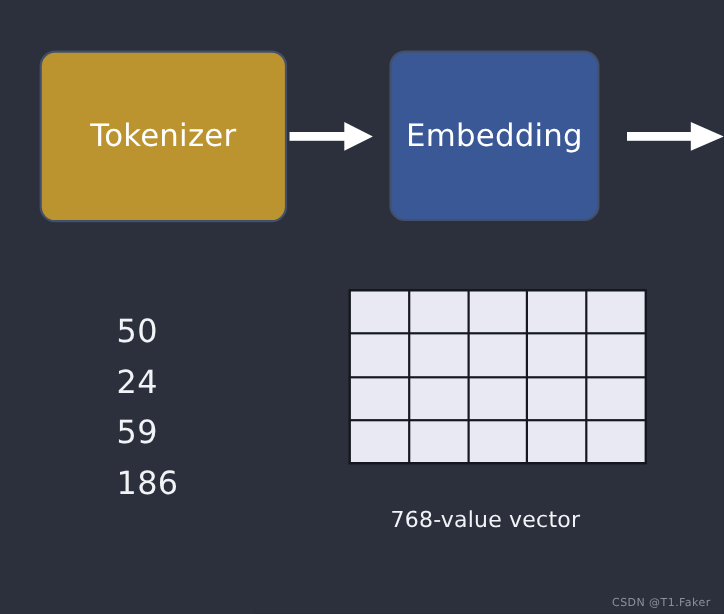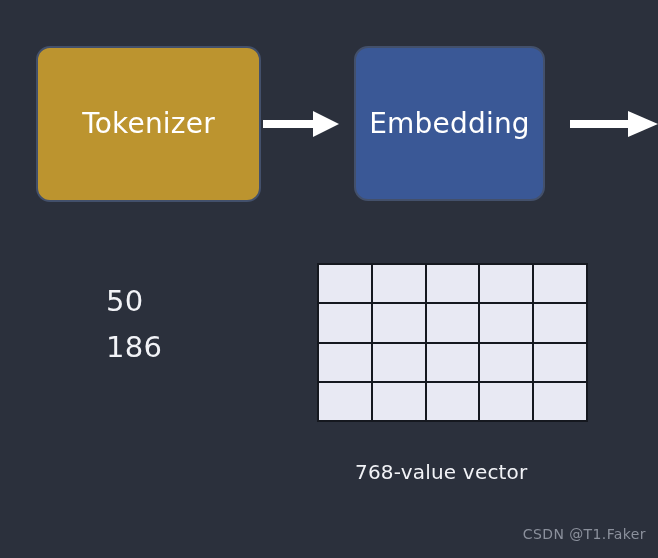--- a/index.html
+++ b/index.html
@@ -111,23 +111,23 @@
     font-weight: 400;
     line-height: 40px;
     letter-spacing: 0.2px;
     white-space: nowrap;
   }
 
   
   #watermark {
     position: absolute;
     right: 12px;
-    bottom: 16px;
+    bottom: 4px;
     color: #8b909c;
-    font-size: 14px;
+    font-size: 10px;
     letter-spacing: 0.4px;
     white-space: nowrap;
   }
 </style>
 </head>
 <body>
 
 <div id="canvas">
 
   <div id="box-tokenizer" class="proc-box" style="background:#bc942f;">
@@ -143,20 +143,22 @@
     <span class="proc-label">Embedding</span>
   </div>
 
   <svg id="arrow-2" class="arrow" viewBox="0 0 88 34" preserveAspectRatio="none">
     <rect x="0" y="13" width="62" height="8" fill="#ffffff"></rect>
     <polygon points="58,4 88,17 58,30" fill="#ffffff"></polygon>
   </svg>
 
   <div id="token-list">
     <div class="token-id">50</div>
+    <div class="token-id">24</div>
+    <div class="token-id">59</div>
     <div class="token-id">186</div>
   </div>
 
   <div id="vector-grid">
     <div class="grid-cell"></div>
     <div class="grid-cell"></div>
     <div class="grid-cell"></div>
     <div class="grid-cell"></div>
     <div class="grid-cell"></div>
 

